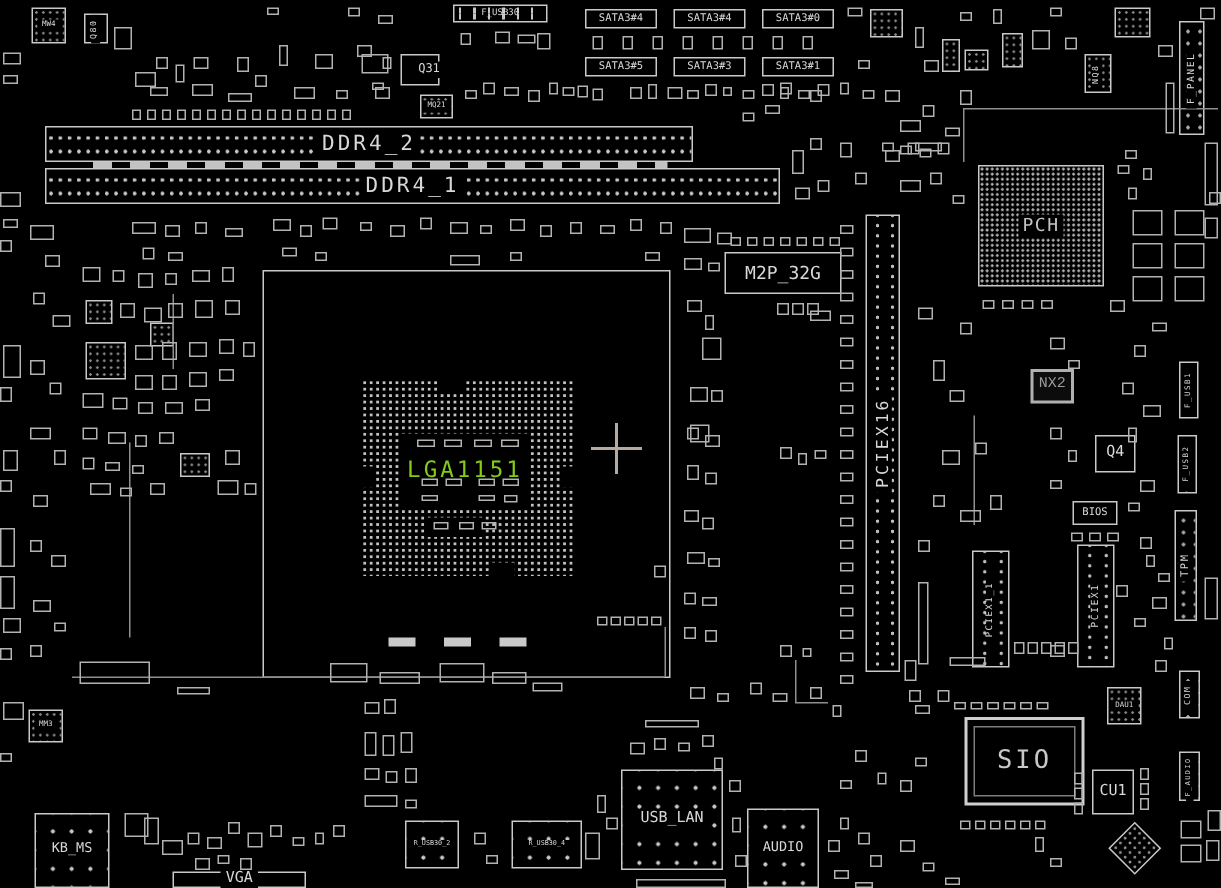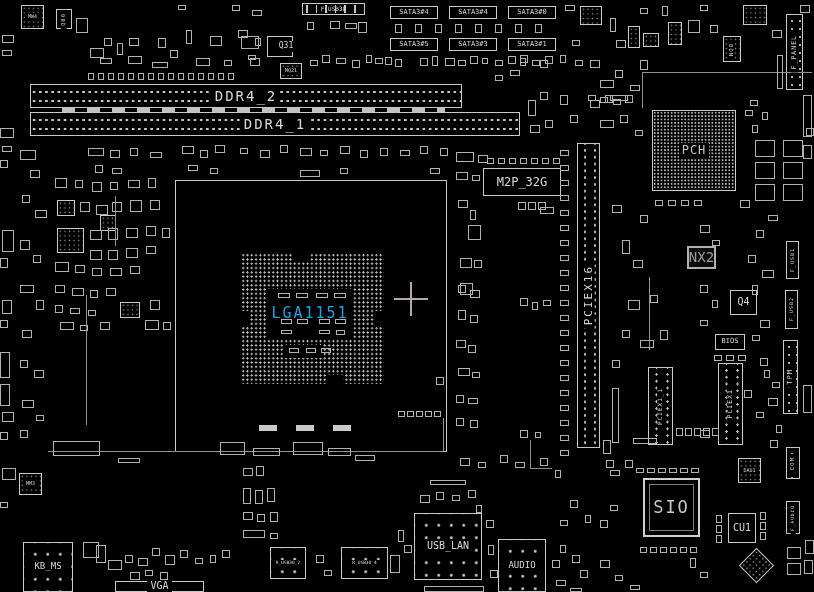--- a/index.html
+++ b/index.html
@@ -18,21 +18,21 @@
   .chipdark{background:#0c0c0c;border:2px solid #b0b0b0;}
   .chipdark .lbl{color:#9c9c9c;background:transparent;}
   .chipbig{border:2px solid #cfcfcf;}
   .chipbig .inner{position:absolute;inset:4px;border:1px solid #7c7c7c;}
   .chipbig .lbl{background:transparent;color:#c8c8c8;}
   .bga .lbl{color:#c4c4c4;letter-spacing:1px;}
   .diamond{transform:rotate(45deg);background-image:radial-gradient(circle,#9a9a9a .7px,transparent 1px);background-size:4.5px 4.5px;}
   .pinfield{position:absolute;background-image:radial-gradient(circle,#c2c2c2 .9px,transparent 1.15px);background-size:4.3px 4.3px;}
   .blackpatch{position:absolute;background:#000;}
   .cut{display:flex;align-items:center;justify-content:center;}
-  .socket .lbl{color:#0ea5e9;background:transparent;letter-spacing:2px;}
+  .socket .lbl{color:#84cc16;background:transparent;letter-spacing:2px;}
   .cross{position:absolute;}
   .cross .ch{position:absolute;left:0;right:0;top:16px;height:2px;background:var(--cross,#b3aba3);}
   .cross .cv{position:absolute;top:0;bottom:0;left:16px;width:2px;background:var(--cross,#b3aba3);}
   .sata .lbl{padding:0 1px;}
 </style>
 </head>
 <body>
 
 <div id="board" style="width: 814px; height: 592px; background: rgb(0, 0, 0);">
     <div class="comp headerh" style="left: 302px; top: 3px; width: 63px; height: 12px;">
@@ -162,21 +162,21 @@
         <div class="ch"></div>
         <div class="cv"></div>
       </div>
     </div>
     <div class="prt" style="left: 398px; top: 411px; width: 7px; height: 6px;"></div>
     <div class="prt" style="left: 407px; top: 411px; width: 7px; height: 6px;"></div>
     <div class="prt" style="left: 416px; top: 411px; width: 7px; height: 6px;"></div>
     <div class="prt" style="left: 425px; top: 411px; width: 7px; height: 6px;"></div>
     <div class="prt" style="left: 434px; top: 411px; width: 7px; height: 6px;"></div>
     <div class="comp chipdark" style="left: 687px; top: 246px; width: 29px; height: 23px;">
-      <span class="lbl" style="font-size: 14px;">NX2</span>
+      <span class="lbl" style="font-size: 10px; font-family: Liberation Mono, monospace;">NX2</span>
     </div>
     <div class="comp chip" style="left: 730px; top: 290px; width: 27px; height: 25px;">
       <span class="lbl" style="font-size: 10px;">Q4</span>
     </div>
     <div class="comp chip" style="left: 715px; top: 334px; width: 30px; height: 16px;">
       <span class="lbl" style="font-size: 7px;">BIOS</span>
     </div>
     <div class="comp vconn" style="left: 786px; top: 241px; width: 13px; height: 38px; background-image: radial-gradient(circle, rgb(174, 174, 174) 1px, transparent 1.3px); background-size: 8px 8px; background-position: 1px 2px;">
       <span class="lbl vert" style="font-size: 5px;">F_USB1</span>
     </div>
@@ -196,21 +196,21 @@
       <span class="lbl vert" style="font-size: 6px;">PCIEX1_1</span>
     </div>
     <div class="comp slotv" style="left: 718px; top: 363px; width: 25px; height: 82px; background-image: radial-gradient(circle, rgb(191, 191, 191) 1px, transparent 1.35px); background-size: 11px 6.8px; background-position: 2px 3px;">
       <span class="lbl vert" style="font-size: 6.5px;">PCIEX1</span>
     </div>
     <div class="prt" style="left: 676px; top: 428px; width: 7px; height: 8px;"></div>
     <div class="prt" style="left: 685px; top: 428px; width: 7px; height: 8px;"></div>
     <div class="prt" style="left: 694px; top: 428px; width: 7px; height: 8px;"></div>
     <div class="prt" style="left: 703px; top: 428px; width: 7px; height: 8px;"></div>
     <div class="prt" style="left: 712px; top: 428px; width: 7px; height: 8px;"></div>
-    <div class="comp chipbig" style="left: 643px; top: 478px; width: 57px; height: 59px; justify-content: center;">
+    <div class="comp chipbig" style="left: 643px; top: 478px; width: 80px; height: 59px; justify-content: center;">
       <div class="inner"></div>
       <span class="lbl" style="font-size: 17px; letter-spacing: 2px;">SIO</span>
     </div>
     <div class="prt" style="left: 636px; top: 468px; width: 8px; height: 5px;"></div>
     <div class="prt" style="left: 647px; top: 468px; width: 8px; height: 5px;"></div>
     <div class="prt" style="left: 658px; top: 468px; width: 8px; height: 5px;"></div>
     <div class="prt" style="left: 669px; top: 468px; width: 8px; height: 5px;"></div>
     <div class="prt" style="left: 680px; top: 468px; width: 8px; height: 5px;"></div>
     <div class="prt" style="left: 691px; top: 468px; width: 8px; height: 5px;"></div>
     <div class="prt" style="left: 640px; top: 547px; width: 7px; height: 6px;"></div>

